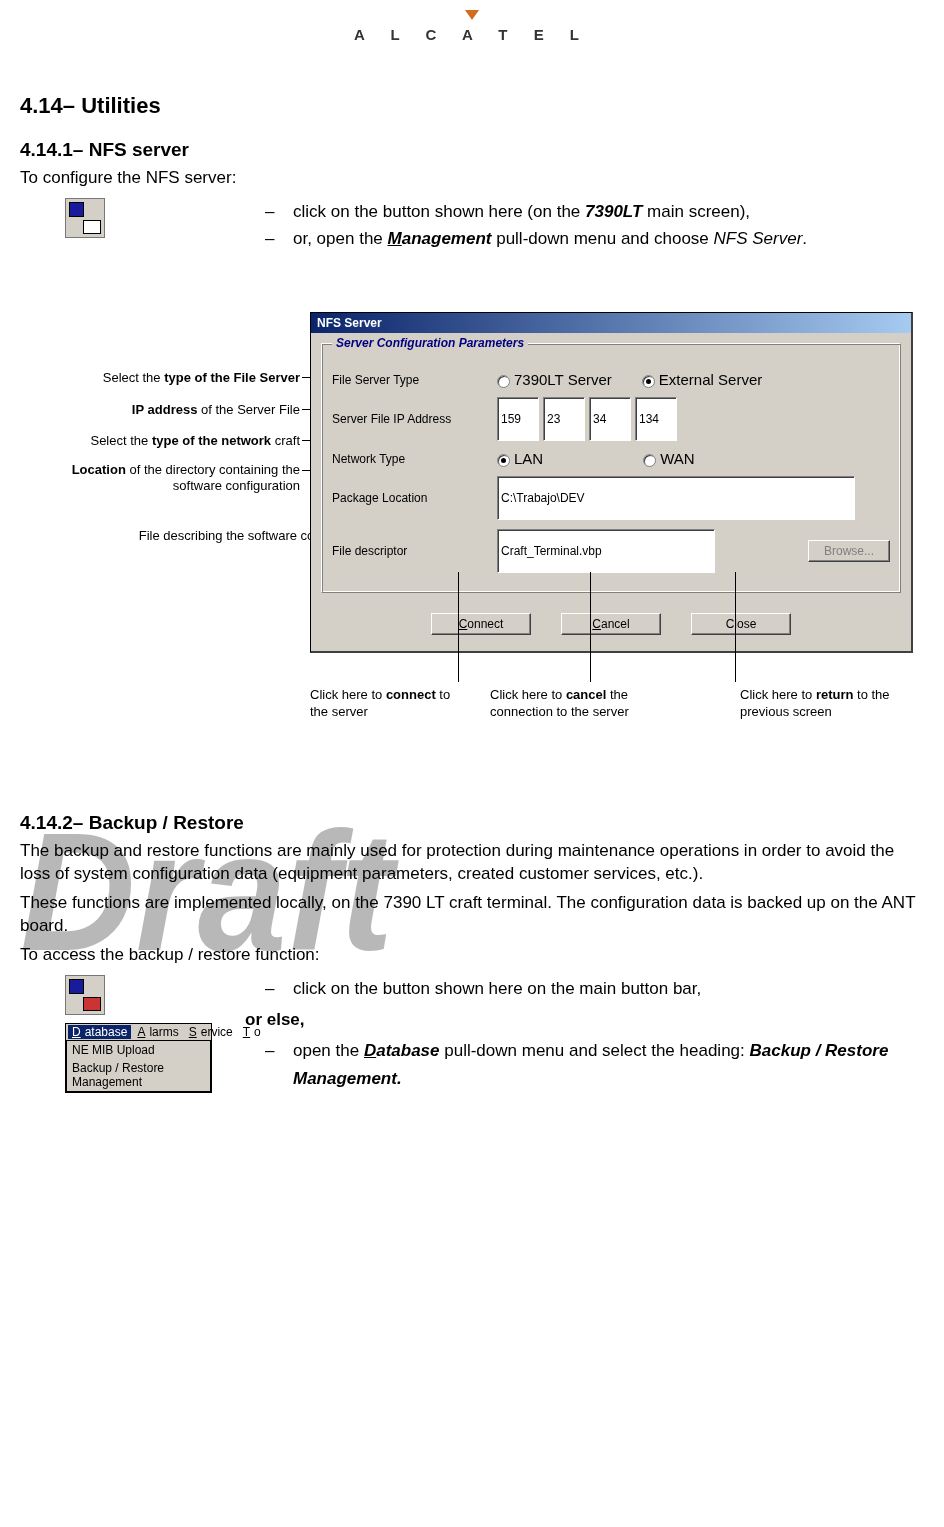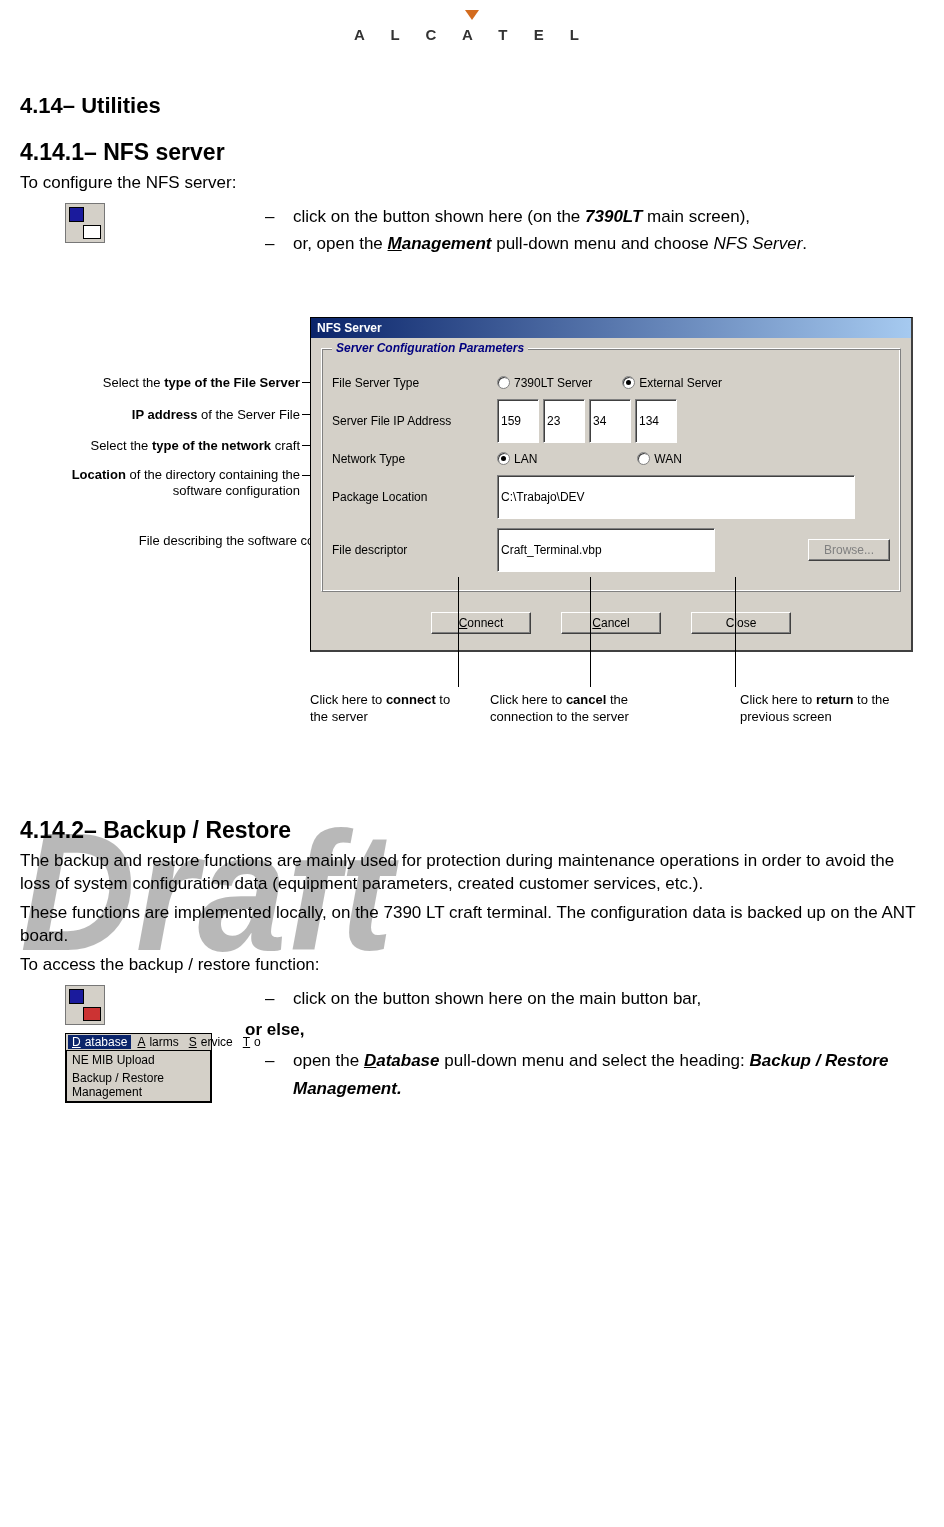--- a/index.html
+++ b/index.html
@@ -33,21 +33,21 @@
     font-weight: bold;
     color: #333;
     margin-top: 2px;
   }
   h2.section {
     font-size: 22px;
     font-weight: bold;
     margin: 50px 0 10px 0;
   }
   h3.subsection {
-    font-size: 23px;
+    font-size: 19px;
     font-weight: bold;
     margin: 20px 0 6px 0;
   }
   p.body {
     font-size: 17px;
     margin: 6px 0;
     line-height: 1.35;
   }
   .intro-row {
     display: flex;
@@ -171,23 +171,23 @@
     color: #000;
   }
   .form-ctrl {
     flex: 1;
     display: flex;
     align-items: center;
     gap: 4px;
   }
   .radio-item {
     display: flex;
-    align-items: flex-start;
+    align-items: flex-end;
     gap: 4px;
-    font-size: 12px;
+    font-size: 15px;
   }
   .radio {
     width: 11px; height: 11px;
     border-radius: 50%;
     background: #fff;
     border: 1px solid #808080;
     box-shadow: inset -1px -1px 0 #fff, inset 1px 1px 0 #404040;
     display: inline-flex;
     align-items: center;
     justify-content: center;

